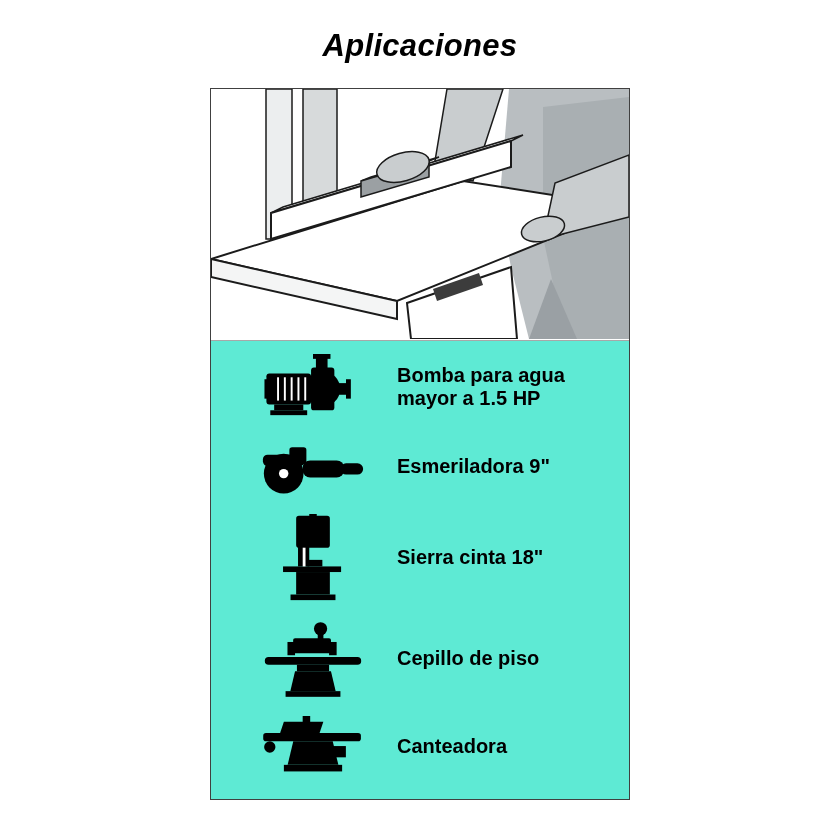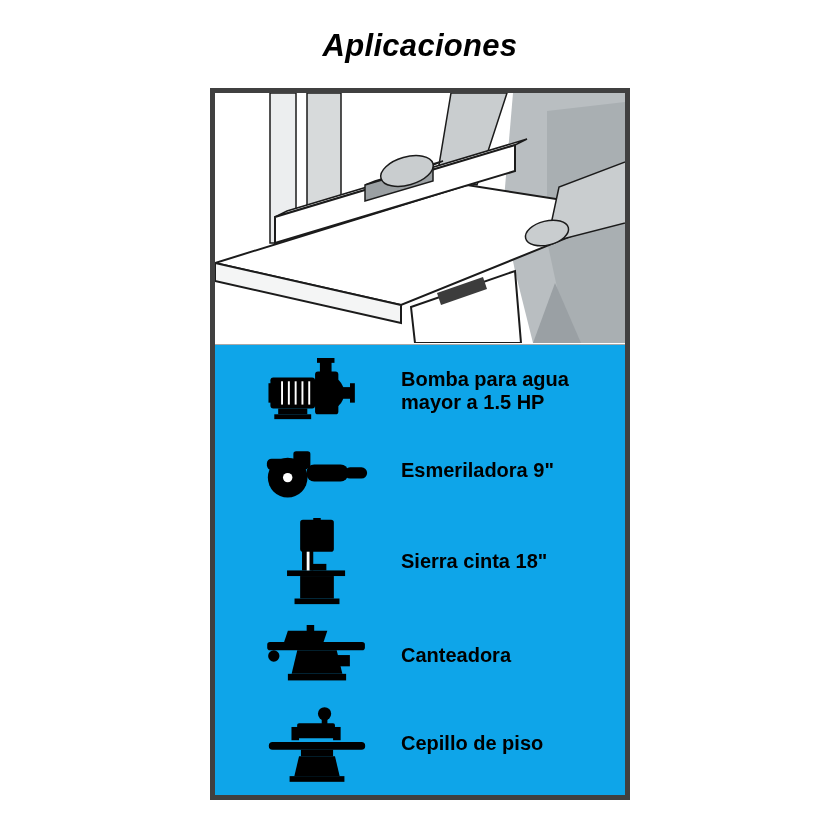--- a/index.html
+++ b/index.html
@@ -24,23 +24,23 @@
     color: #000000;
     letter-spacing: 0.3px;
     font-style: italic;
   }
   .panel {
     position: absolute;
     left: 210px;
     top: 88px;
     width: 420px;
     height: 712px;
-    border: 5px solid #404040;
+    border: 1px solid #404040;
     box-sizing: border-box;
-    background: #0ea5e9;
+    background: #5eead4;
   }
   .hero {
     width: 100%;
     height: 252px;
     border-bottom: 1px solid #a8a8a8;
     box-sizing: border-box;
     overflow: hidden;
     background: #ffffff;
   }
   .hero svg { display: block; }
@@ -189,49 +189,49 @@
               <rect x="14" y="86" width="48" height="6"></rect>
             </g>
             <rect x="27" y="36" width="3" height="20" fill="#ffffff"></rect>
           </svg>
         </div>
         <div class="label">Sierra cinta 18"</div>
       </div>
 
       <div class="row">
         <div class="icon-cell">
-          <svg viewBox="0 0 110 66" width="104" height="62">
-            <g fill="#000000">
-              <rect x="44" y="0" width="8" height="7"></rect>
-              <path d="M24 6 L66 6 L62 18 L20 18 Z"></path>
-              <rect x="2" y="18" width="104" height="9" rx="3"></rect>
-              <circle cx="9" cy="33" r="6"></circle>
-              <path d="M34 27 L76 27 L82 52 L28 52 Z"></path>
-              <rect x="76" y="32" width="14" height="12"></rect>
-              <rect x="24" y="52" width="62" height="7"></rect>
-            </g>
-          </svg>
-        </div>
-        <div class="label">Canteadora</div>
-      </div>
-
-      <div class="row">
-        <div class="icon-cell">
           <svg viewBox="0 0 110 80" width="104" height="76">
             <g fill="#000000">
               <circle cx="63" cy="8" r="7"></circle>
               <rect x="60" y="13" width="6" height="8"></rect>
               <rect x="28" y="22" width="8" height="14"></rect>
               <rect x="72" y="22" width="8" height="14"></rect>
               <rect x="34" y="18" width="40" height="16" rx="2"></rect>
               <rect x="4" y="38" width="102" height="8" rx="4"></rect>
               <rect x="38" y="46" width="34" height="7"></rect>
               <path d="M36 53 L74 53 L79 74 L31 74 Z"></path>
               <rect x="26" y="74" width="58" height="6"></rect>
             </g>
           </svg>
         </div>
         <div class="label">Cepillo de piso</div>
       </div>
 
+      <div class="row">
+        <div class="icon-cell">
+          <svg viewBox="0 0 110 66" width="104" height="62">
+            <g fill="#000000">
+              <rect x="44" y="0" width="8" height="7"></rect>
+              <path d="M24 6 L66 6 L62 18 L20 18 Z"></path>
+              <rect x="2" y="18" width="104" height="9" rx="3"></rect>
+              <circle cx="9" cy="33" r="6"></circle>
+              <path d="M34 27 L76 27 L82 52 L28 52 Z"></path>
+              <rect x="76" y="32" width="14" height="12"></rect>
+              <rect x="24" y="52" width="62" height="7"></rect>
+            </g>
+          </svg>
+        </div>
+        <div class="label">Canteadora</div>
+      </div>
+
     </div>
   </div>
 </div>
 
 </body></html>

